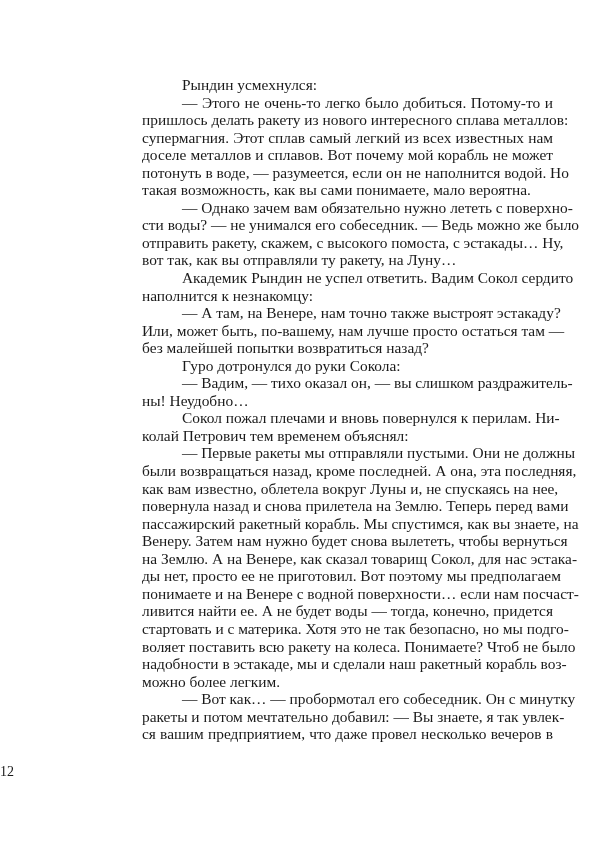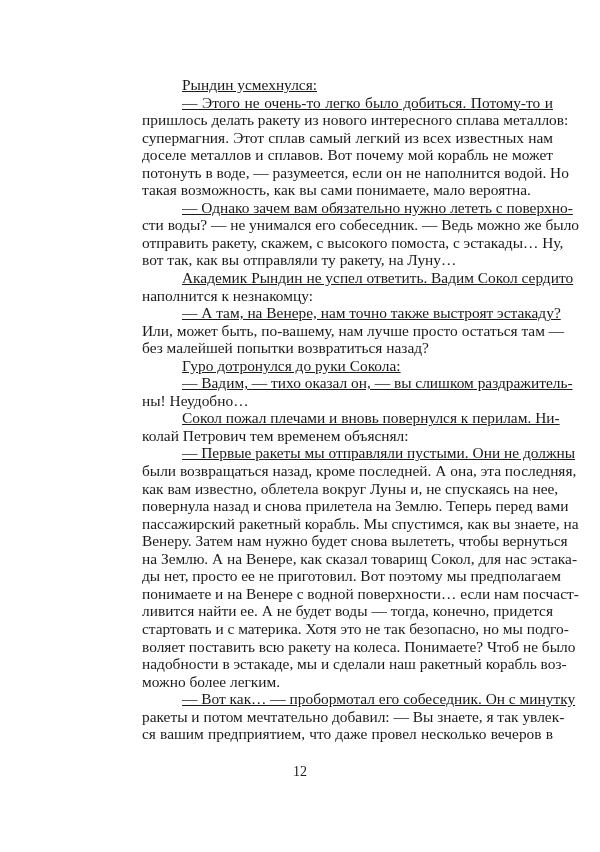--- a/index.html
+++ b/index.html
@@ -33,31 +33,29 @@
     }
     .line {
       display: block;
       text-align: justify;
       text-align-last: justify;
       white-space: nowrap;
       height: 17.55px;
     }
     .line.first {
       padding-left: 40px;
-      text-decoration: underline;
     }
     .line.last {
       text-align-last: left;
     }
     .page-number {
       position: absolute;
       left: 0;
       width: 600px;
       top: 764px;
-      text-align: center;
       font-family: "Liberation Serif", "DejaVu Serif", serif;
       font-size: 14px;
       color: #1a1a1a;
     }
   </style>
 </head>
 <body>
 
 <div class="page">
   <div class="text-block" id="text-block">

